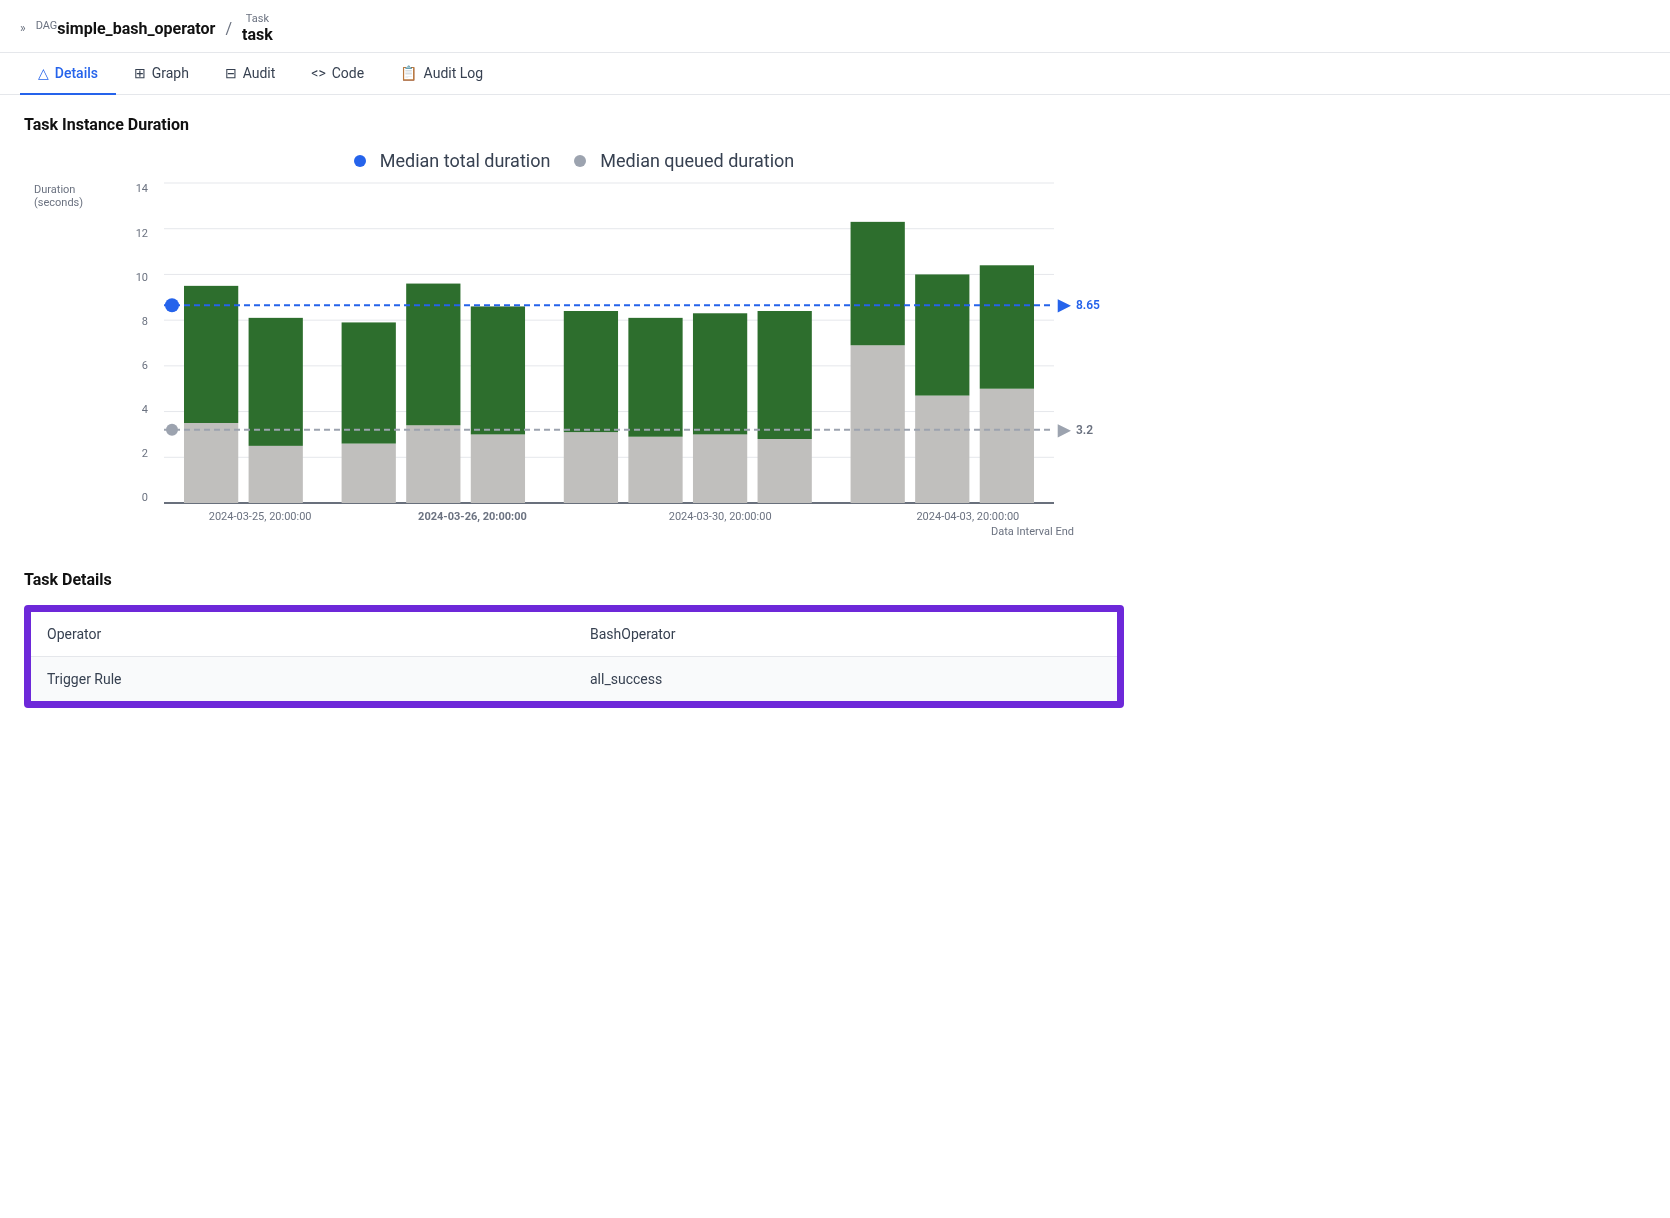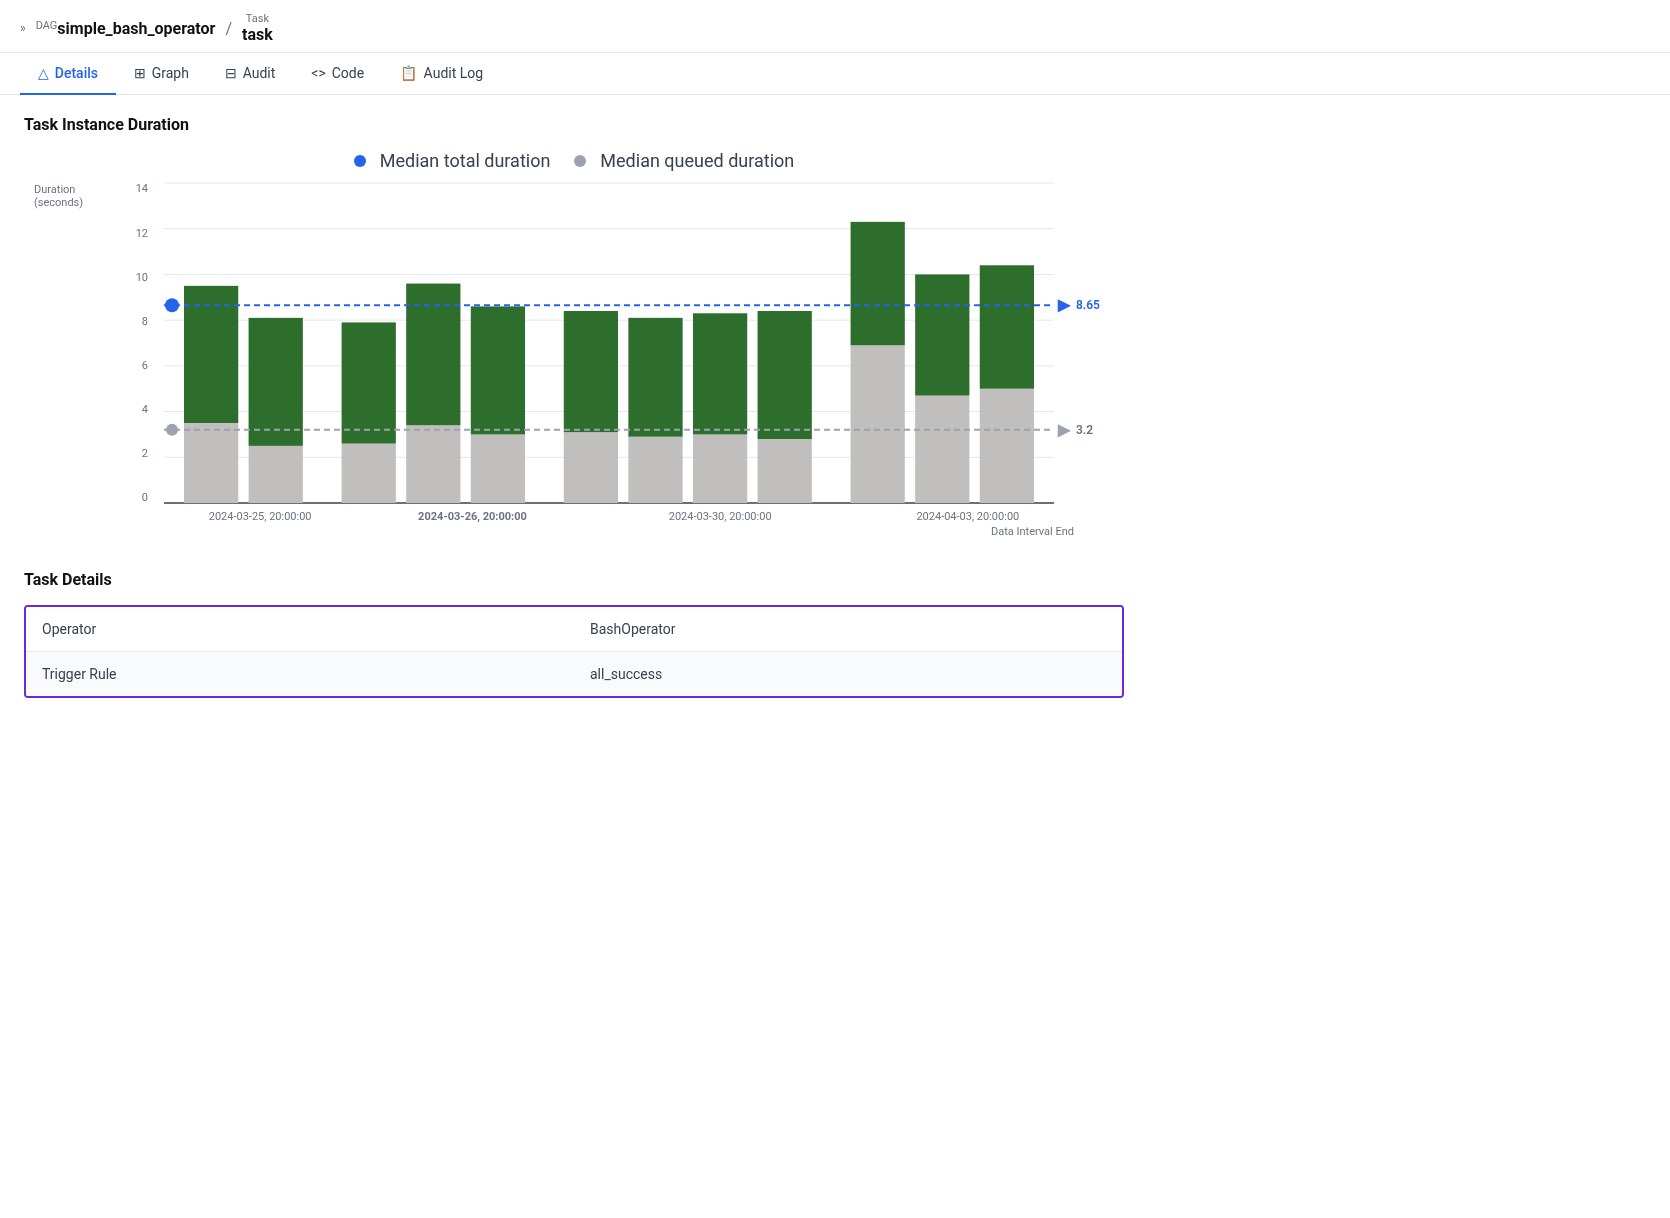--- a/index.html
+++ b/index.html
@@ -119,21 +119,21 @@
       white-space: nowrap;
       margin-top: 4px;
     }
     
     .task-details-section {
       margin-top: 8px;
     }
     .details-table {
       width: 100%;
       max-width: 1100px;
-      border: 2px solid #6d28d9;
+      border: 7px solid #6d28d9;
       border-radius: 4px;
       overflow: hidden;
     }
     .details-row {
       display: flex;
       border-bottom: 1px solid #e5e7eb;
     }
     .details-row:last-child {
       border-bottom: none;
     }

